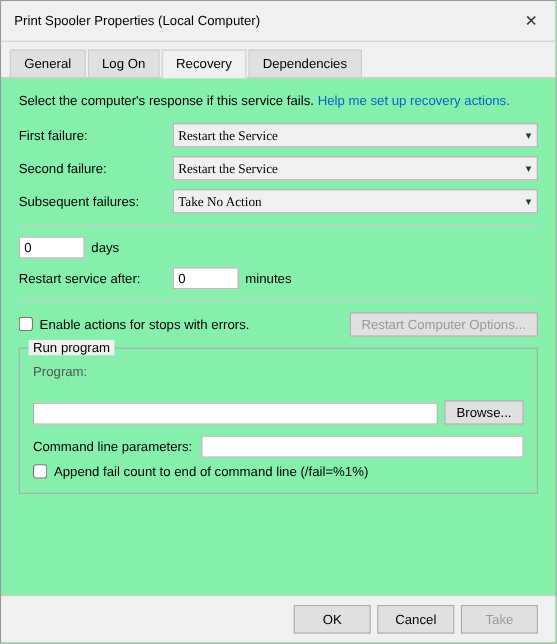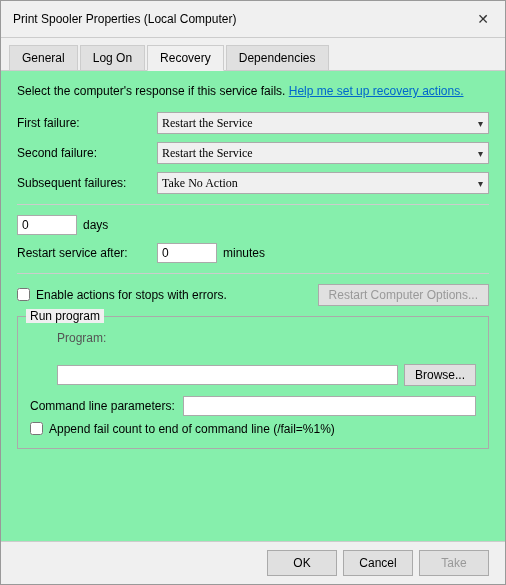--- a/index.html
+++ b/index.html
@@ -78,21 +78,20 @@
       overflow: auto;
     }
     .description {
       font-size: 12px;
       color: #000;
       margin-bottom: 12px;
       line-height: 1.4;
     }
     .link {
       color: #0066cc;
-      text-decoration: underline;
       cursor: pointer;
     }
     .form-row {
       display: flex;
       align-items: center;
       margin-bottom: 8px;
     }
     .form-label {
       width: 140px;
       font-size: 12px;
@@ -177,21 +176,21 @@
       position: absolute;
       top: -8px;
       left: 8px;
       background: #f0f0f0;
       padding: 0 4px;
       font-size: 12px;
       color: #000;
     }
     .program-row {
       display: flex;
-      align-items: center;
+      align-items: flex-end;
       margin-top: 16px;
       margin-bottom: 10px;
     }
     .program-input {
       flex: 1;
       height: 20px;
       border: 1px solid #aaa;
       background: #fff;
       font-size: 12px;
       padding: 0 4px;
@@ -264,21 +263,20 @@
     }
     .field-label-small {
       font-size: 12px;
       color: #555;
       margin-bottom: 3px;
     }
     .program-field-group {
       display: flex;
       flex-direction: column;
       margin-top: 6px;
-      margin-left: 27px;
     }
   </style>
 </head>
 <body>
 
 <div class="window">
 
   <div class="title-bar">
     <span class="title-text">Print Spooler Properties (Local Computer)</span>
     <button class="close-btn">✕</button>

